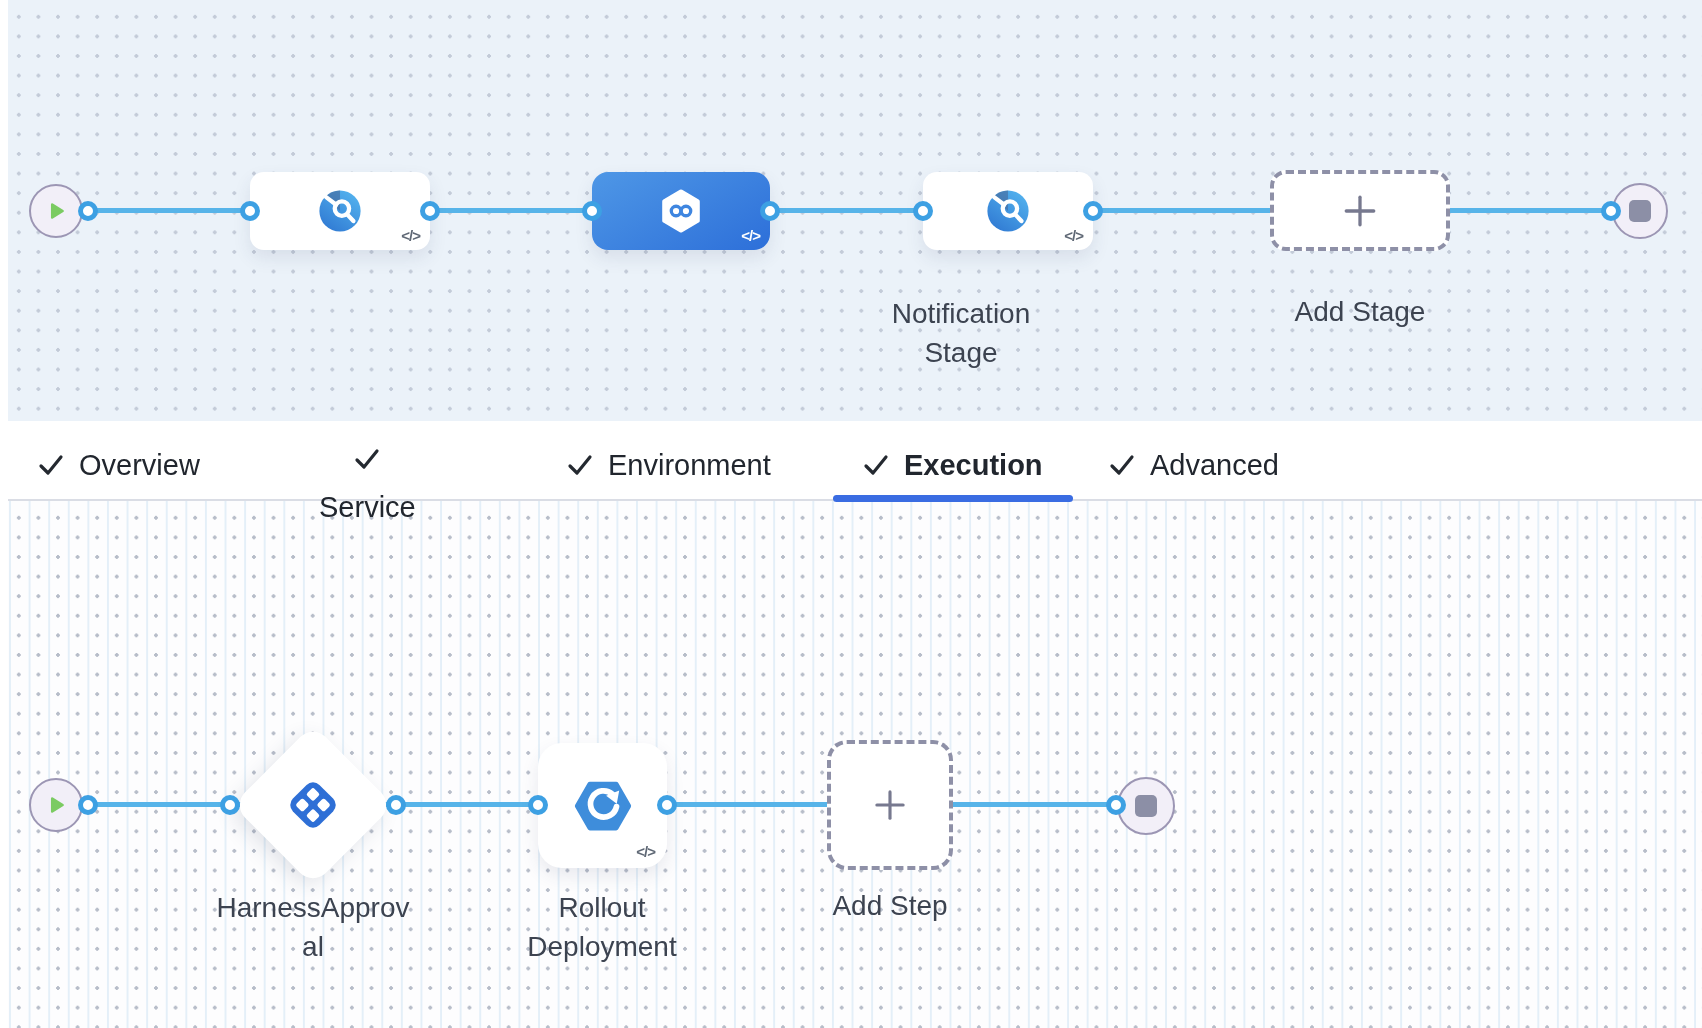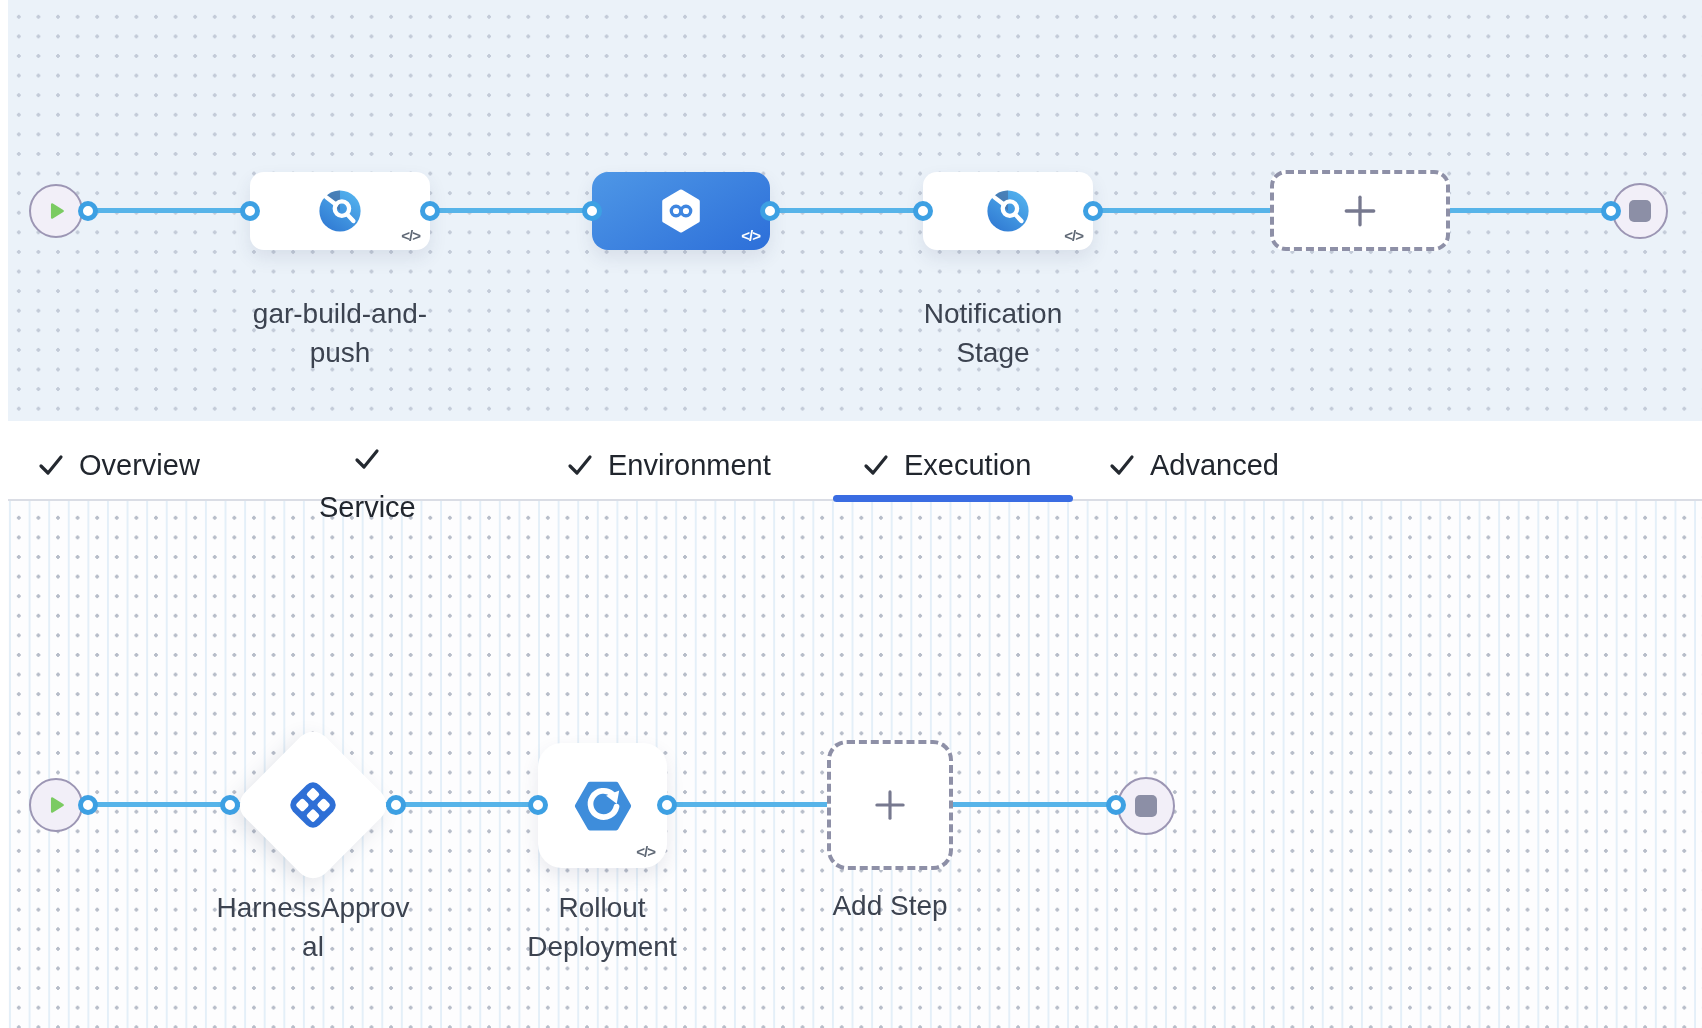--- a/index.html
+++ b/index.html
@@ -71,21 +71,21 @@
   
   .tab-bar{
     position:absolute;left:0;top:421px;width:1702px;height:80px;background:#fff;
     border-bottom:2px solid #dadde5;box-sizing:border-box;z-index:10;
   }
   .tab{
     position:absolute;top:24px;display:flex;align-items:center;gap:14px;
     font-size:29px;color:#21262e;cursor:pointer;
   }
   .tab .tab-label{line-height:40px;}
-  .tab.active .tab-label{font-weight:400;}
+  .tab.active .tab-label{font-weight:700;}
   .tab-underline{
     position:absolute;left:833px;bottom:-3px;width:240px;height:7px;border-radius:4px;
     background:#3a6ce2;z-index:11;
   }
 </style>
 </head>
 <body>
 
 <div class="stage-canvas">
 
@@ -157,22 +157,22 @@
         <line x1="24" y1="9" x2="24" y2="39" stroke="#77798f" stroke-width="3.6" stroke-linecap="round"></line>
         <line x1="9" y1="24" x2="39" y2="24" stroke="#77798f" stroke-width="3.6" stroke-linecap="round"></line>
       </svg>
     </span>
   </div>
 
   <div class="term-node" style="left:1612px;top:183px;width:56px;height:56px;">
     <span class="stop-square"></span>
   </div>
 
-  <div class="node-label" style="left:230px;top:294px;width:220px;">gar-build-and-push</div>
-  <div class="node-label" style="left:893px;top:294px;width:200px;">Notification Stage</div>
+  <div class="node-label" style="left:861px;top:294px;width:200px;">Notification Stage</div>
+  <div class="node-label" style="left:1260px;top:292px;width:200px;">Add Stage</div>
 </div>
 
 <div class="tab-bar">
   <div class="tab" style="left:37px;">
     <span class="icon-wrap">
         <svg width="28" height="28" viewBox="0 0 28 28">
           <path d="M4 15 L11 22 L24 6" fill="none" stroke="#242930" stroke-width="3.2" stroke-linecap="round" stroke-linejoin="round"></path>
         </svg>
       </span>
     <span class="tab-label">Overview</span>

